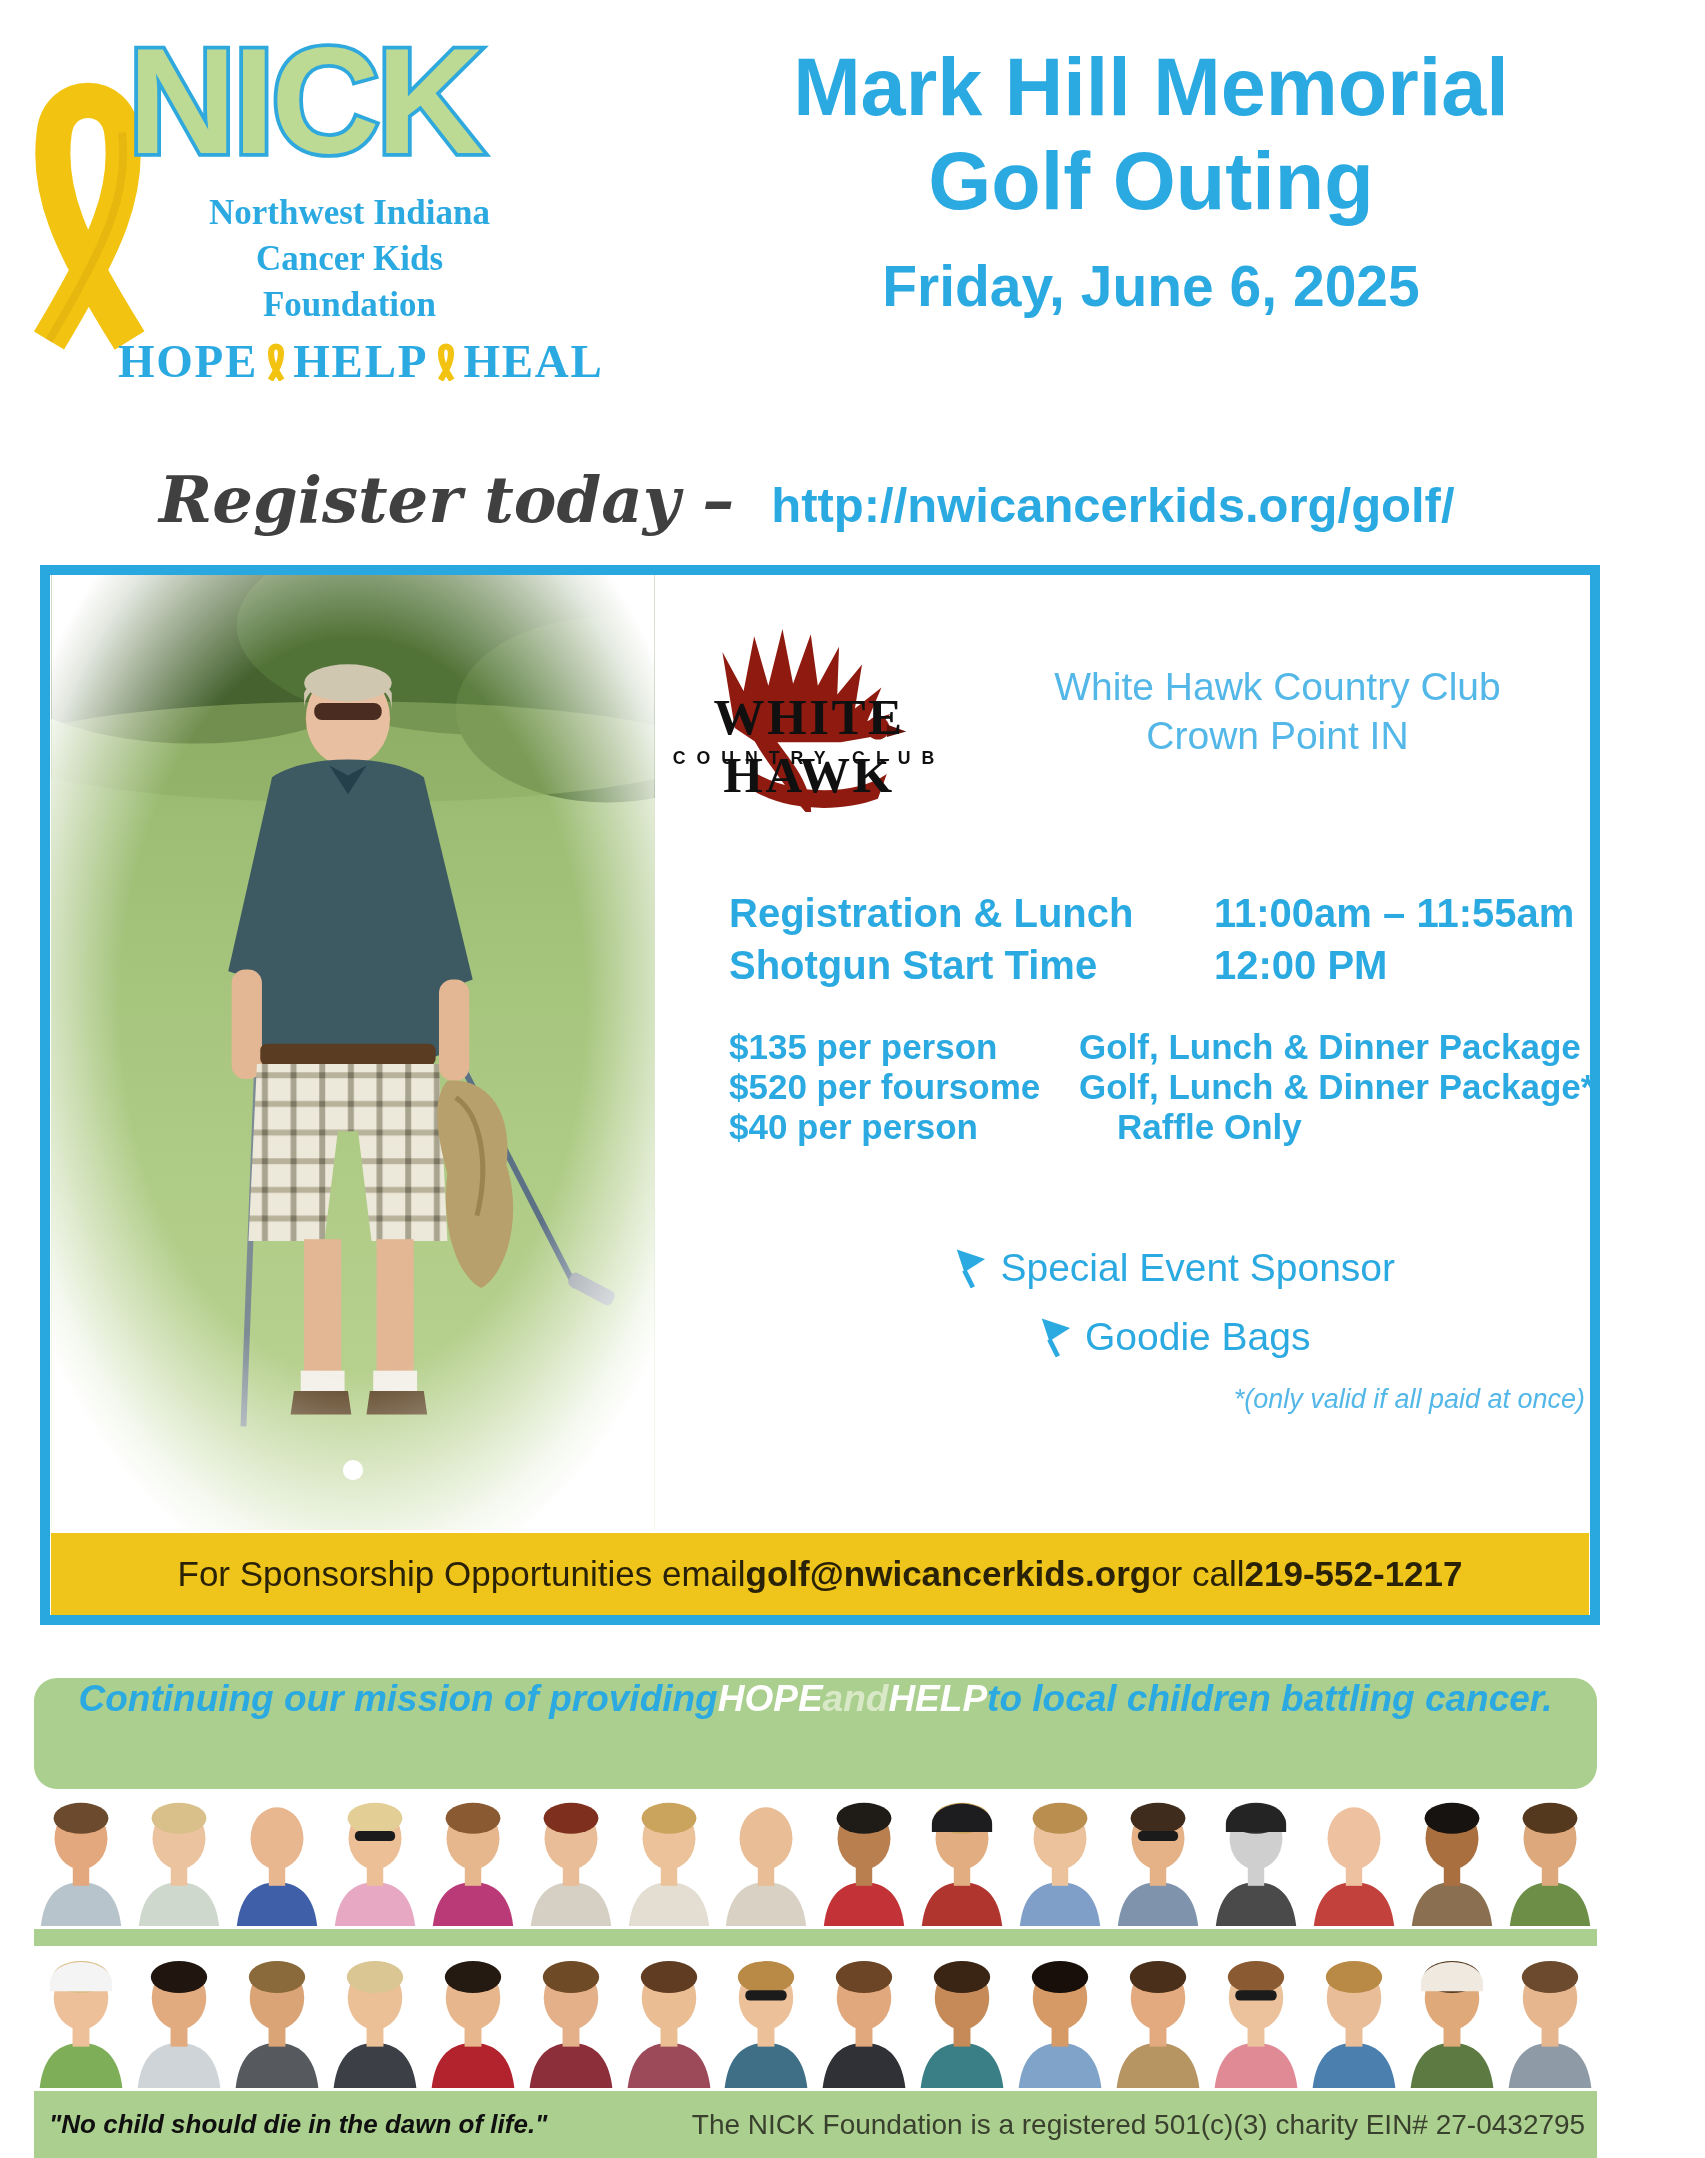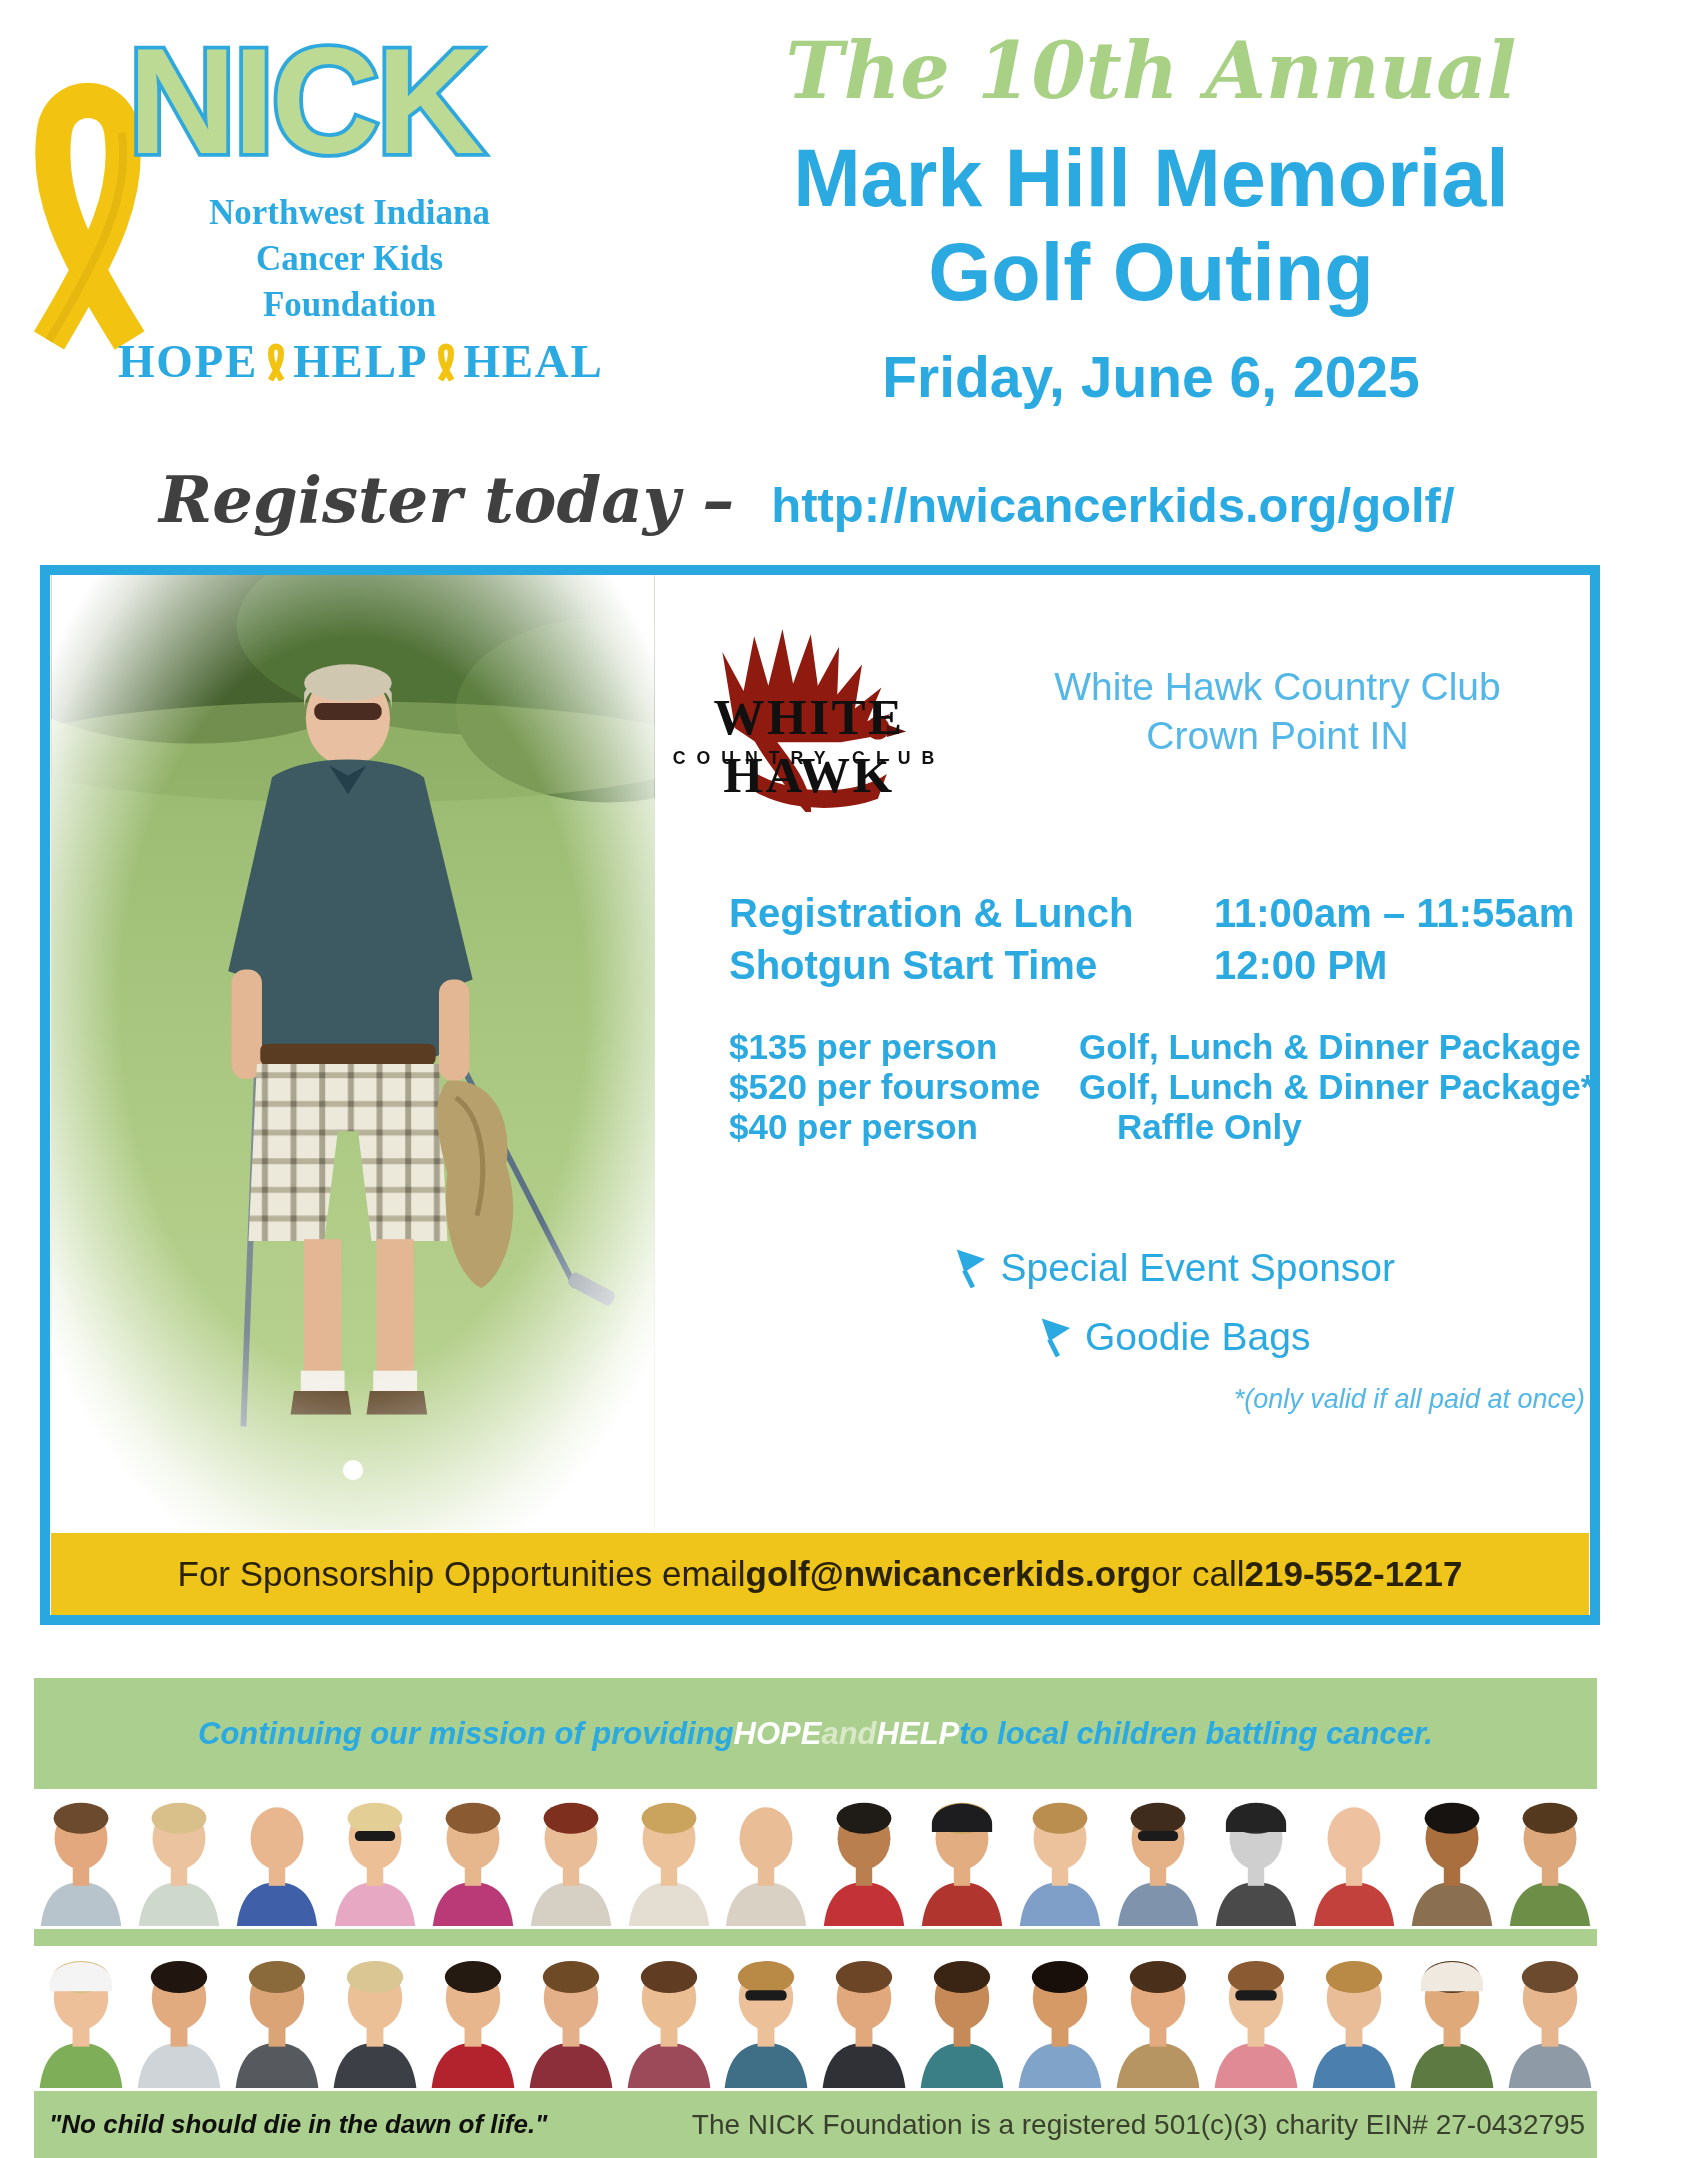--- a/index.html
+++ b/index.html
@@ -38,22 +38,22 @@
     font-size:35px;font-weight:bold;color:#2BA9E1;}
   .perk-row{display:flex;justify-content:center;align-items:center;gap:13.5px;
     font-size:39px;font-weight:normal;color:#2BA9E1;margin-bottom:25px;}
   .perk-note{text-align:right;font-size:27px;font-style:italic;color:#53B7E8;}
   .yellow-banner{left:51px;top:1533px;width:1538px;height:82px;background:#EFC51B;
     display:flex;align-items:center;justify-content:center;font-size:35px;color:#2A2206;}
   .yellow-banner b{font-weight:bold;}
 
   
   .green-band{background:#ABCF8E;}
-  .mission-band{left:34px;top:1678px;width:1563px;height:111px;display:flex;align-items:center;
-    justify-content:center;font-size:31px;font-style:italic;font-weight:bold;color:#2BA9E1;}
+  .mission-band{left:34px;top:1678px;width:1563px;height:111px;display:flex;align-items:flex-start;
+    justify-content:center;font-size:37px;font-style:italic;font-weight:bold;color:#2BA9E1;border-radius:23px;}
   .mission-band .w{color:#ffffff;}
   .mission-band .pale{color:#D9E9C8;}
   .collage-row{left:34px;width:1563px;background:#ffffff;display:flex;
     justify-content:space-between;align-items:flex-end;overflow:hidden;}
   .collage-row-1{top:1789px;height:140px;}
   .collage-divider{left:34px;top:1929px;width:1563px;height:17px;}
   .collage-row-2{top:1946px;height:145px;}
   .footer-band{left:34px;top:2091px;width:1563px;height:67px;display:flex;align-items:center;
     justify-content:space-between;box-sizing:border-box;padding:0 11.8px 0 15px;}
   .footer-quote{font-size:26px;font-weight:bold;font-style:italic;color:#101010;}
@@ -84,21 +84,20 @@
       <path d="M30,215 C75,140 92,100 86,55 C82,22 38,22 34,55 C28,100 45,140 92,215" fill="none" stroke="#F2C411" stroke-width="34"></path>
     </svg>
     <span>HELP</span>
     <svg width="22" height="40" viewBox="0 0 120 220">
       <path d="M30,215 C75,140 92,100 86,55 C82,22 38,22 34,55 C28,100 45,140 92,215" fill="none" stroke="#F2C411" stroke-width="34"></path>
     </svg>
     <span>HEAL</span>
   </div>
 
   <div class="abs title-block" style="left:641px;top:25px;">
-    <div class="annual">The 10th Annual</div>
     <div class="title-line" style="margin-top:15px;">Mark Hill Memorial</div>
     <div class="title-line">Golf Outing</div>
     <div class="date-line" style="margin-top:25px;">Friday, June 6, 2025</div>
   </div>
 
   <div class="abs register-row" style="left:159px;top:462px;">
     <span class="register-script">Register today –</span>
     <a class="register-url">http://nwicancerkids.org/golf/</a>
   </div>
 

